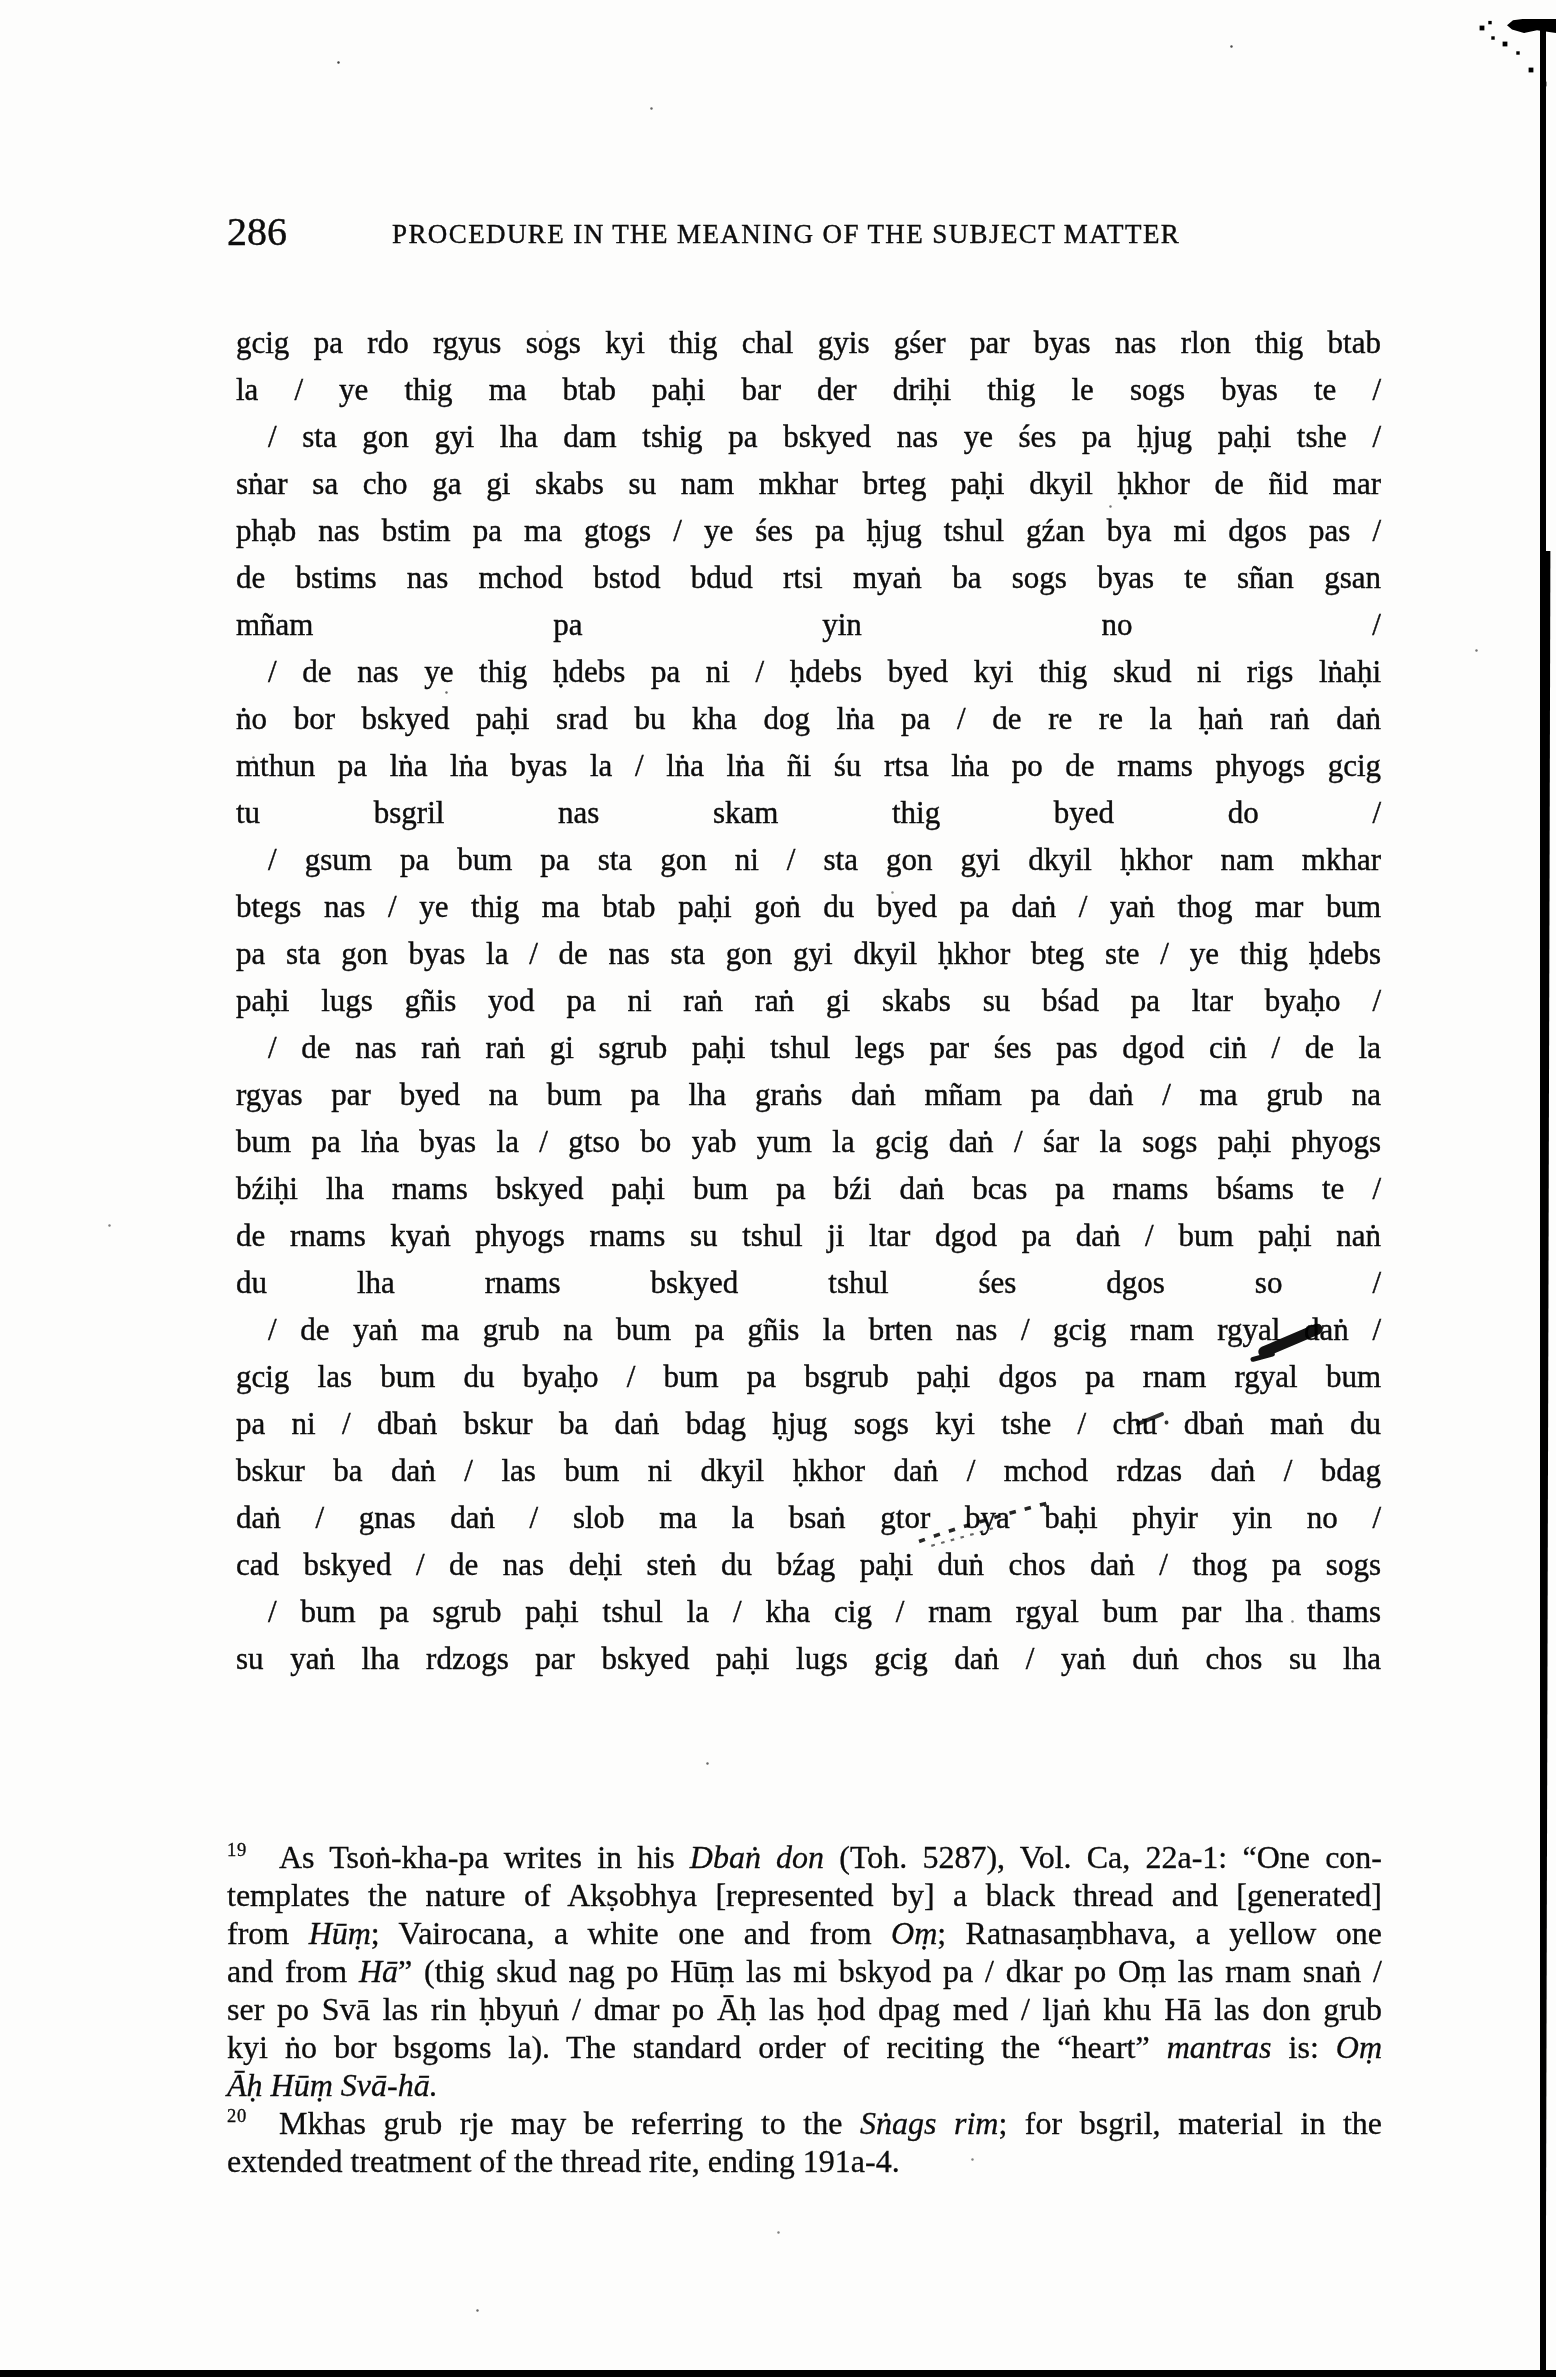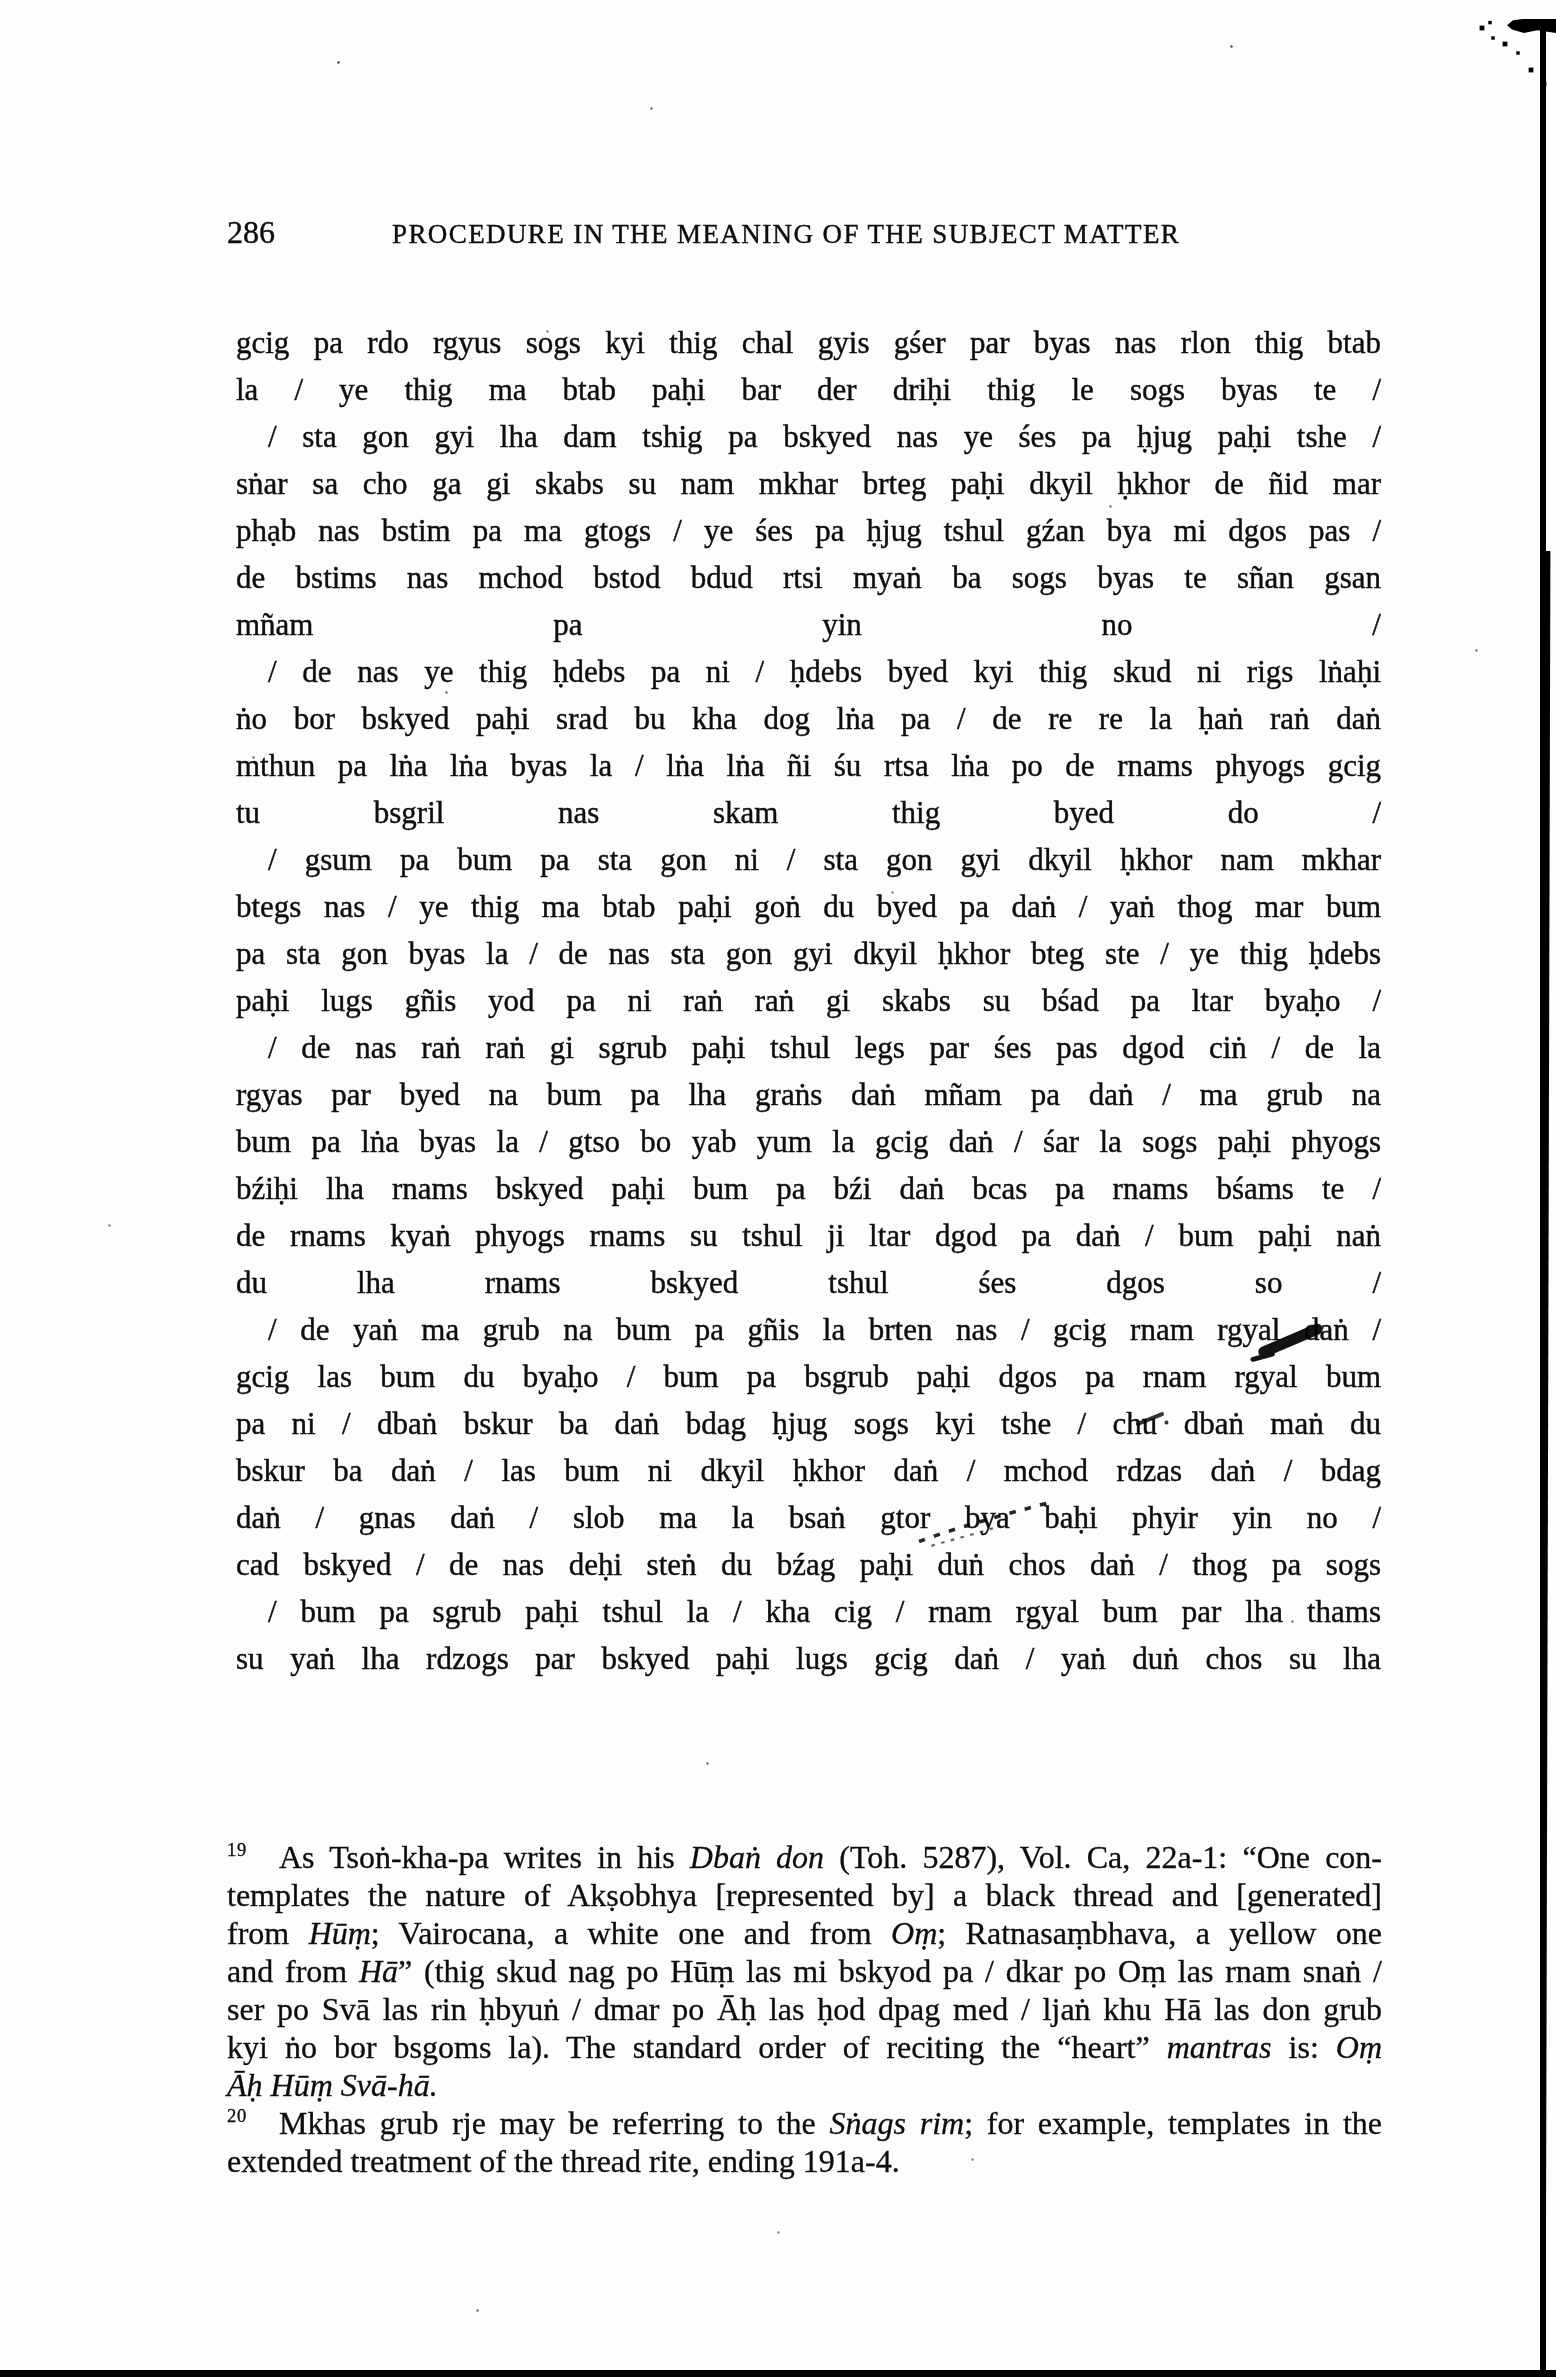--- a/index.html
+++ b/index.html
@@ -8,21 +8,21 @@
     width:1557px;height:2377px;
     background:#fdfdfc;
     color:#0d0d0d;
     font-family:"Liberation Serif","DejaVu Serif",serif;
     overflow:hidden;
   }
   
   #page-header{position:absolute;left:0;top:214px;width:1557px;height:43px;}
   #page-number{
     position:absolute;left:227px;top:0;
-    font-size:32px;line-height:36px;
+    font-size:40px;line-height:36px;
     -webkit-text-stroke:0.4px #0d0d0d;
   }
   #running-head{
     position:absolute;left:392px;top:3.6px;
     font-size:27px;line-height:32px;letter-spacing:1.4px;
     -webkit-text-stroke:0.4px #0d0d0d;
     white-space:nowrap;
     font-family:Liberation Serif, serif;
   }
   
@@ -128,21 +128,21 @@
     </main>
 
   <section id="footnotes">
       <div class="line j"><span class="sup">19</span><span> As Tsoṅ-kha-pa writes in his </span><span class="it">Dbaṅ don</span><span> (Toh. 5287), Vol. Ca, 22a-1: “One con-</span></div>
       <div class="line j"><span>templates the nature of Akṣobhya [represented by] a black thread and [generated]</span></div>
       <div class="line j"><span>from </span><span class="it">Hūṃ</span><span>; Vairocana, a white one and from </span><span class="it">Oṃ</span><span>; Ratnasaṃbhava, a yellow one</span></div>
       <div class="line j"><span>and from </span><span class="it">Hā</span><span>” (thig skud nag po Hūṃ las mi bskyod pa / dkar po Oṃ las rnam snaṅ /</span></div>
       <div class="line j"><span>ser po Svā las rin ḥbyuṅ / dmar po Āḥ las ḥod dpag med / ljaṅ khu Hā las don grub</span></div>
       <div class="line j"><span>kyi ṅo bor bsgoms la). The standard order of reciting the “heart” </span><span class="it">mantras</span><span> is: </span><span class="it">Oṃ</span></div>
       <div class="line jl"><span class="it">Āḥ Hūṃ Svā-hā.</span></div>
-      <div class="line j"><span class="sup">20</span><span> Mkhas grub rje may be referring to the </span><span class="it">Sṅags rim</span><span>; for example, templates in the</span></div>
+      <div class="line j"><span class="sup">20</span><span> Mkhas grub rje may be referring to the </span><span class="it">Sṅags rim</span><span>; for bsgril, material in the</span></div>
       <div class="line jl"><span>extended treatment of the thread rite, ending 191a-4.</span></div>
     </section>
 
   <div id="corner-blob"></div>
   <div id="corner-specks"></div>
   <div id="edge-line"></div>
   <div id="bottom-bar"></div>
   <div id="specks"></div>
   <div id="smudge-a"></div>
   <div id="smudge-b"></div>

